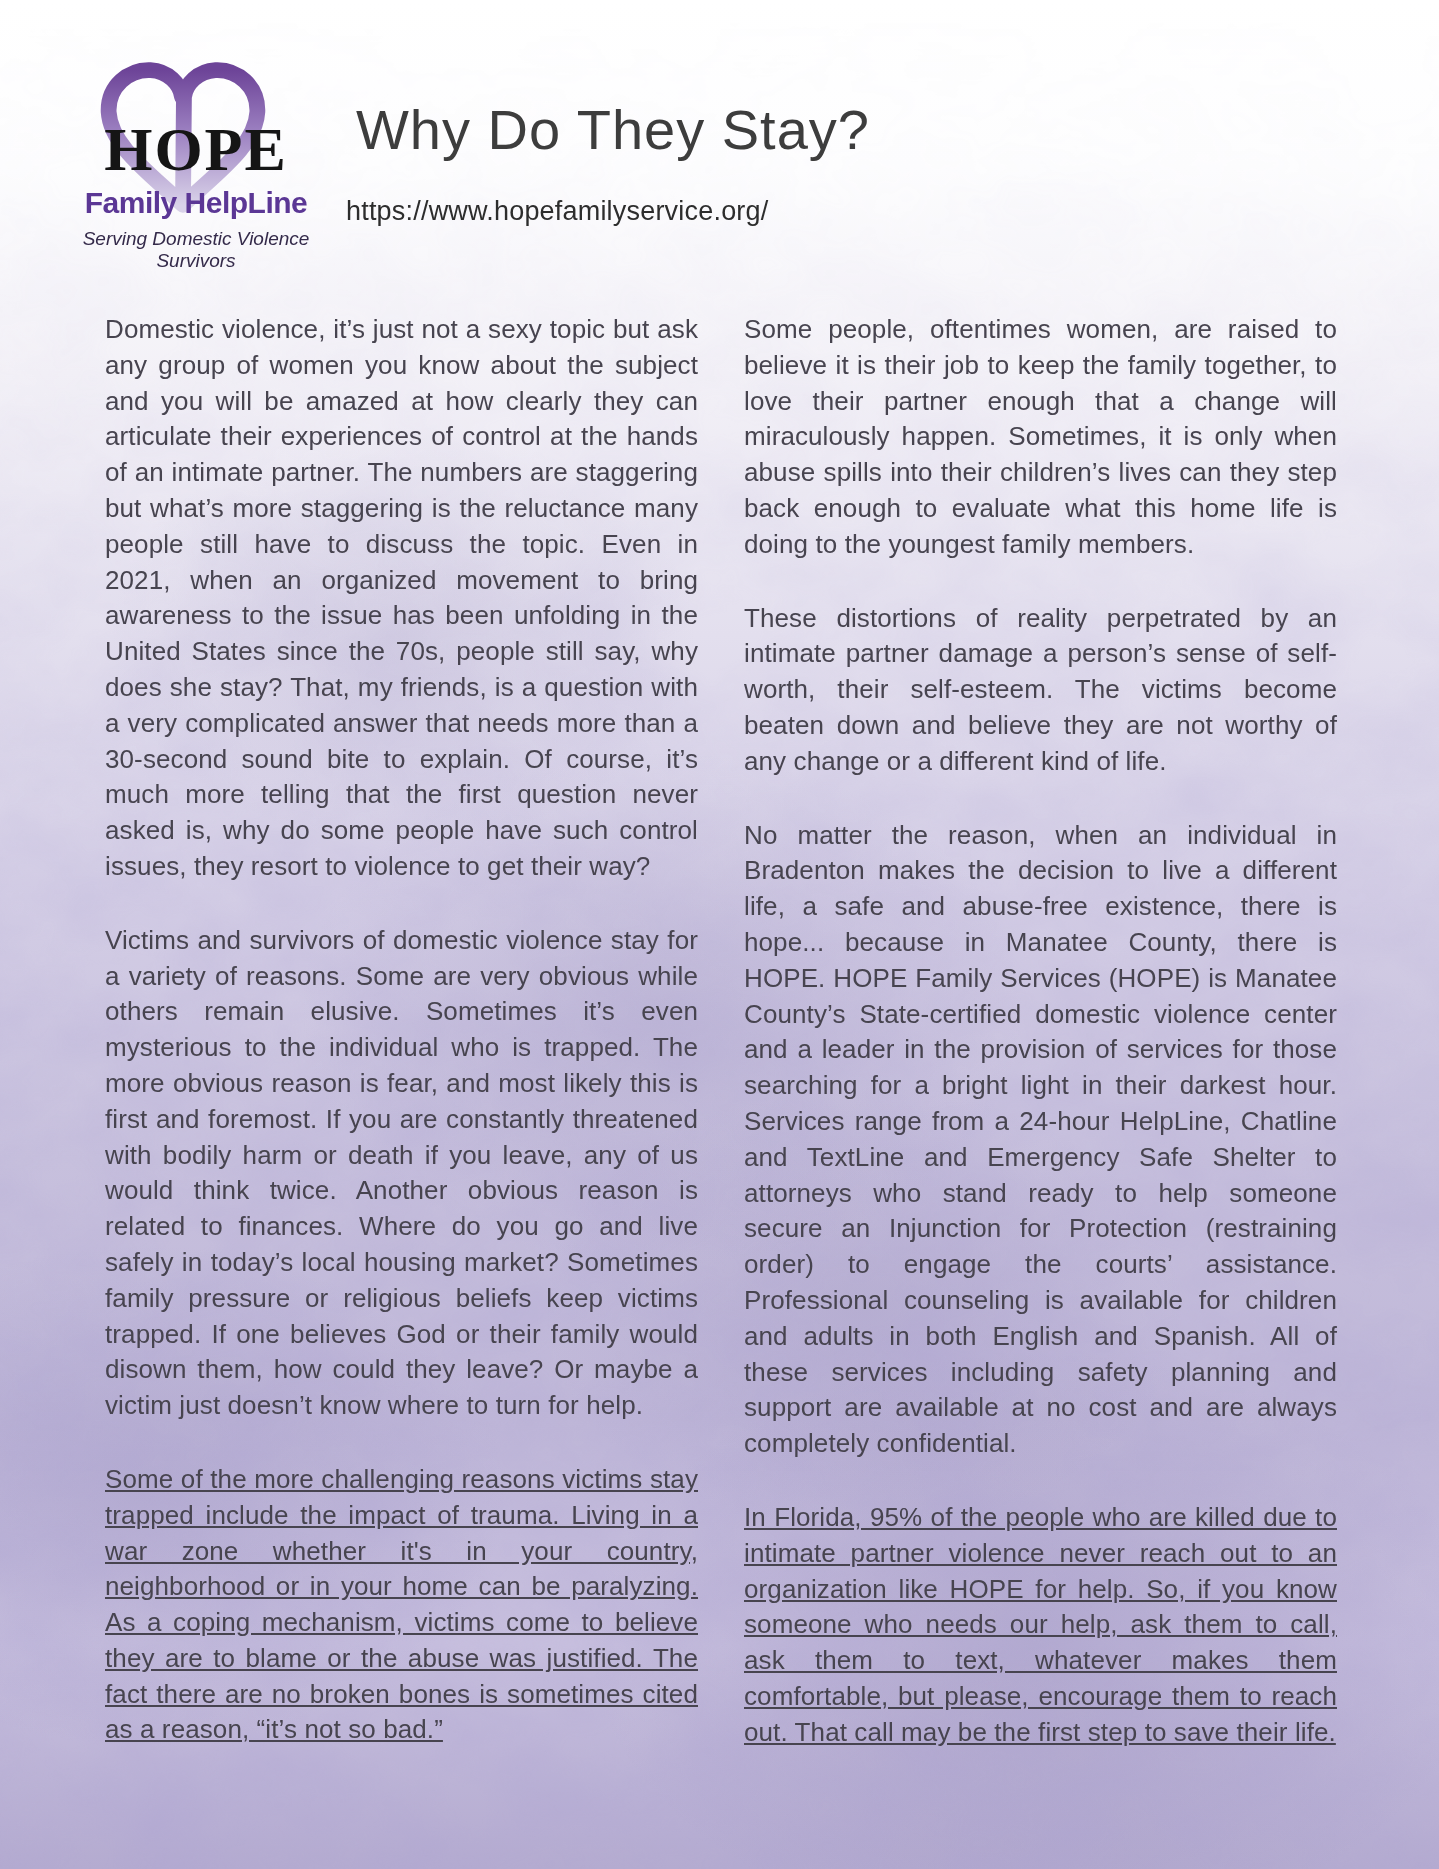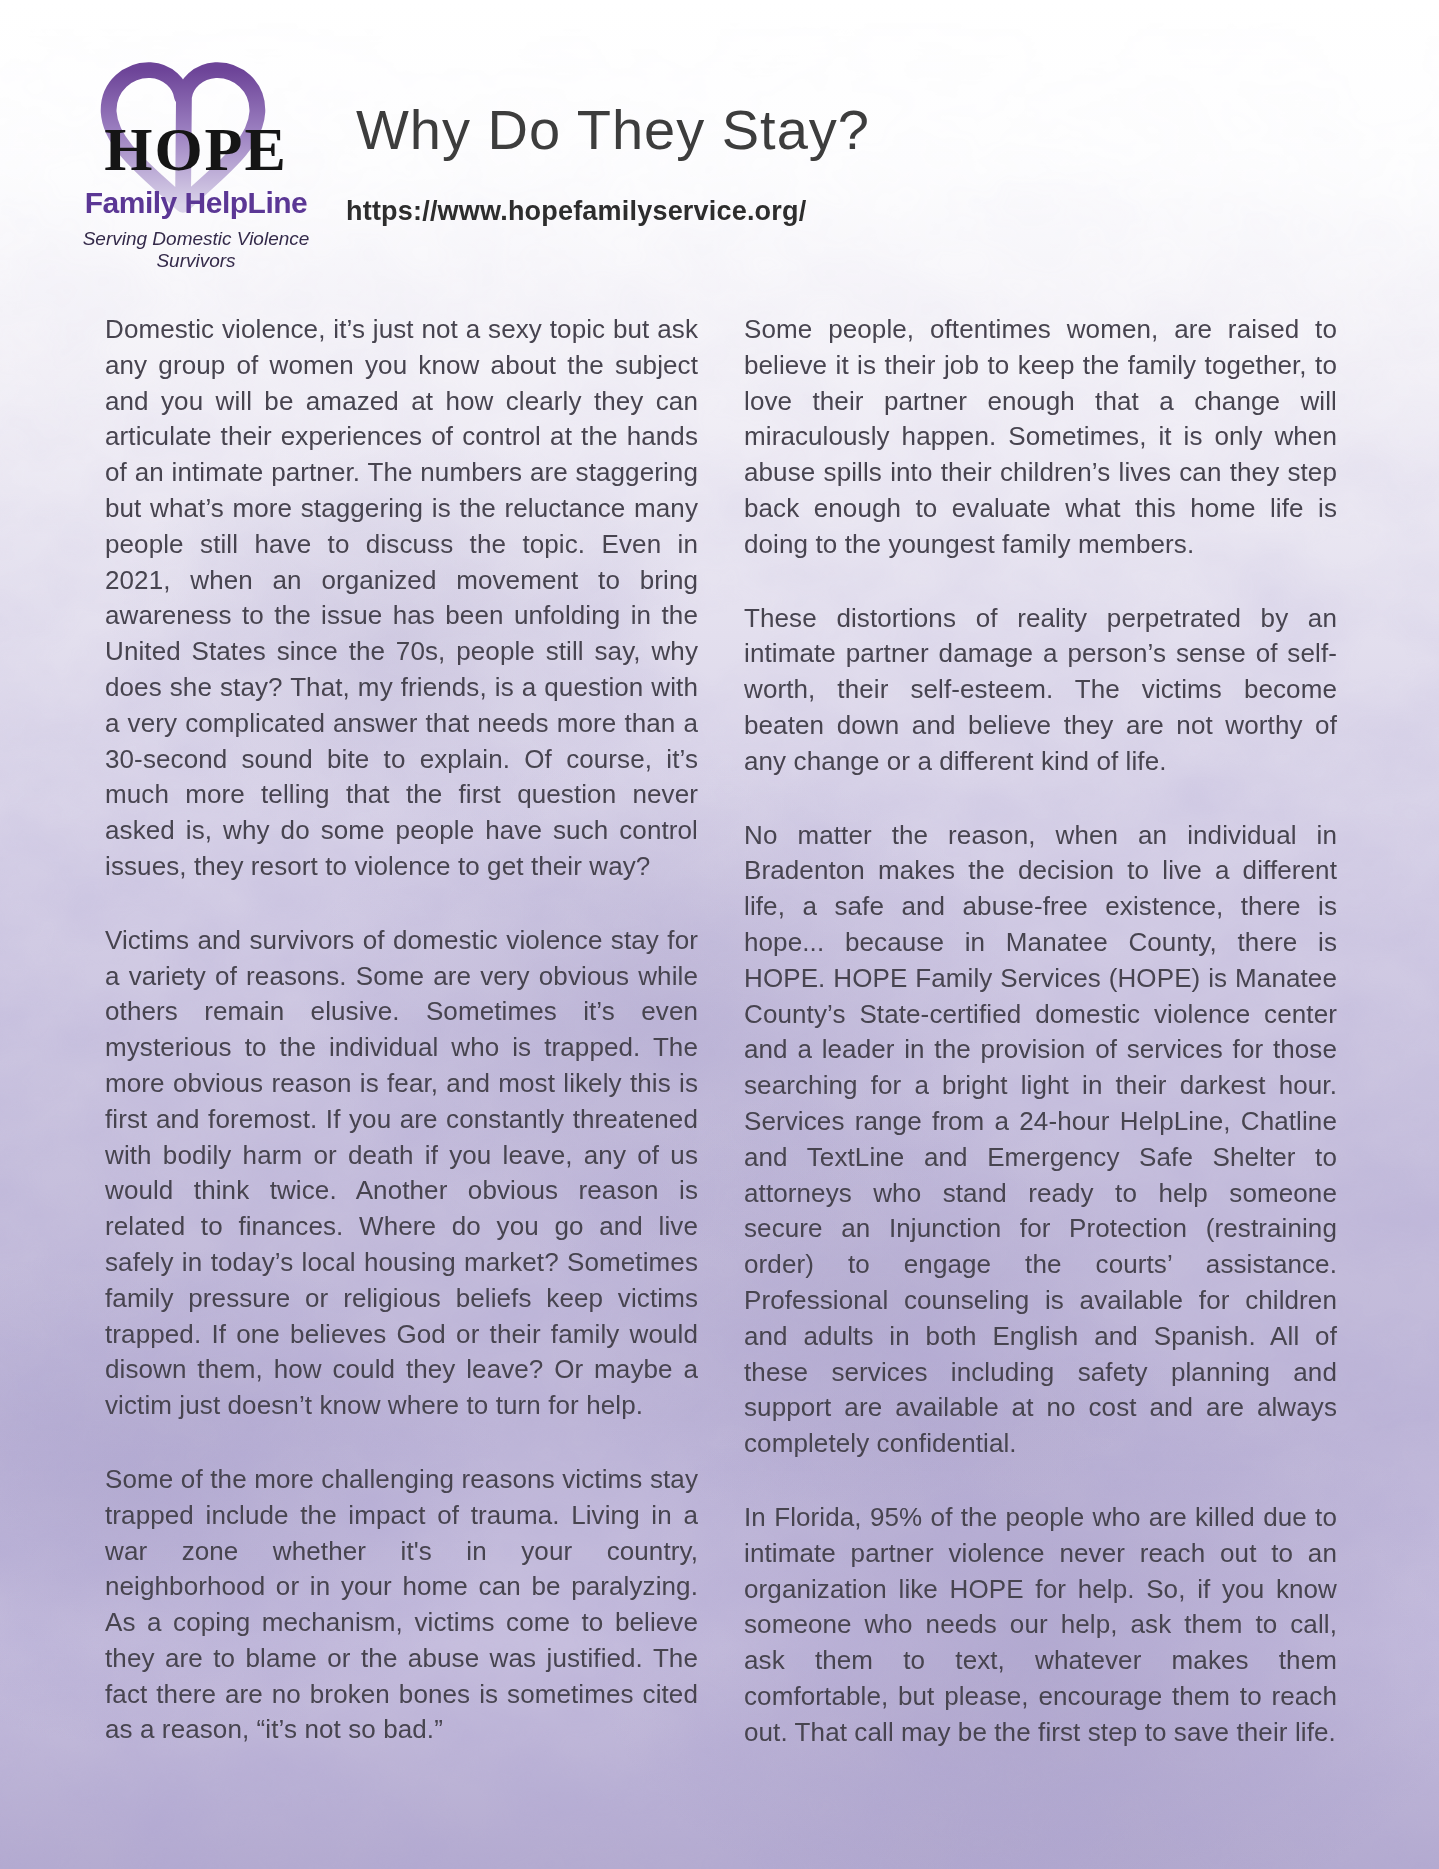--- a/index.html
+++ b/index.html
@@ -39,35 +39,35 @@
   .logo .tag{
     position:absolute;left:0;top:170px;width:100%;text-align:center;
     font-style:italic;font-weight:normal;font-size:19px;color:#342a4a;
   }
   .title{
     position:absolute;left:344px;top:88px;
     font-size:56px;line-height:60px;font-weight:300;color:#3d3d3d;letter-spacing:1px;
   }
   .url{
     position:absolute;left:346px;top:196px;
-    font-size:27px;font-weight:700;color:#2d2d2d;letter-spacing:0.2px;
+    font-size:27px;font-weight:400;color:#2d2d2d;letter-spacing:0.2px;
     text-decoration:none;cursor:pointer;
   }
   
   .article{
     position:absolute;left:105px;top:312px;width:1232px;
     display:flex;gap:46px;justify-content:space-between;
   }
   .col{flex:1 1 0;}
   .col p{
     margin:0 0 38px 0;
     font-size:26px;line-height:35.8px;color:#47444f;
     text-align:justify;letter-spacing:0.1px;
   }
-  .col p:last-child{margin-bottom:8px;}
+  .col p:last-child{margin-bottom:8px;text-decoration:underline;}
   
   .footer{
     position:absolute;left:43px;top:1866px;
     display:flex;align-items:center;gap:17px;
     font-size:23px;color:#45424d;letter-spacing:1px;flex-direction:column;
   }
   .footer .sep{width:2px;height:26px;background:#45424d;opacity:.8;}
 </style>
 </head>
 <body>

